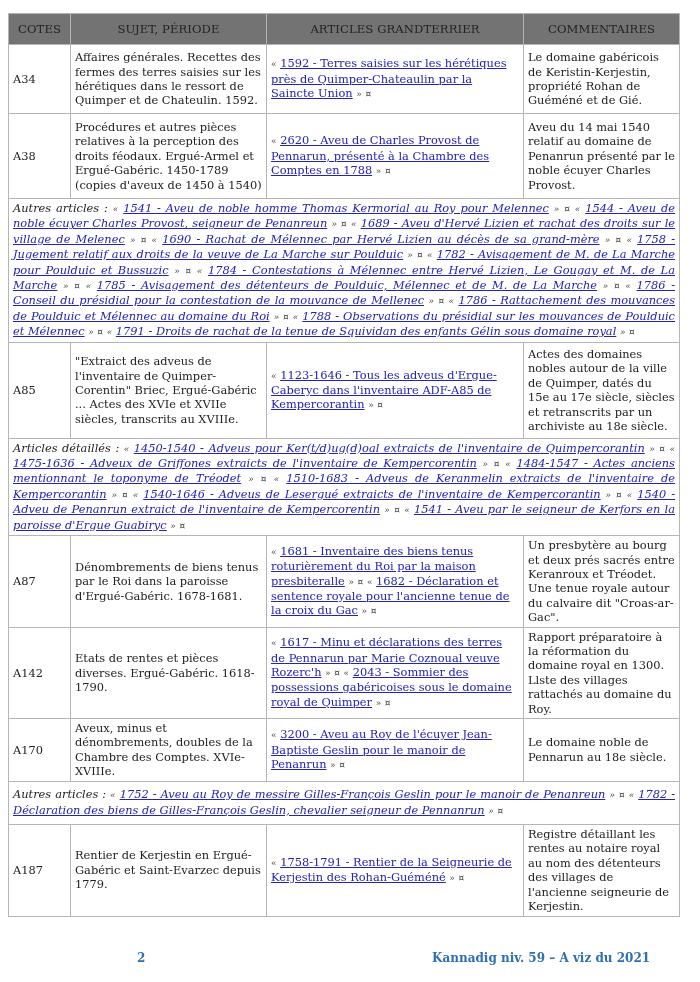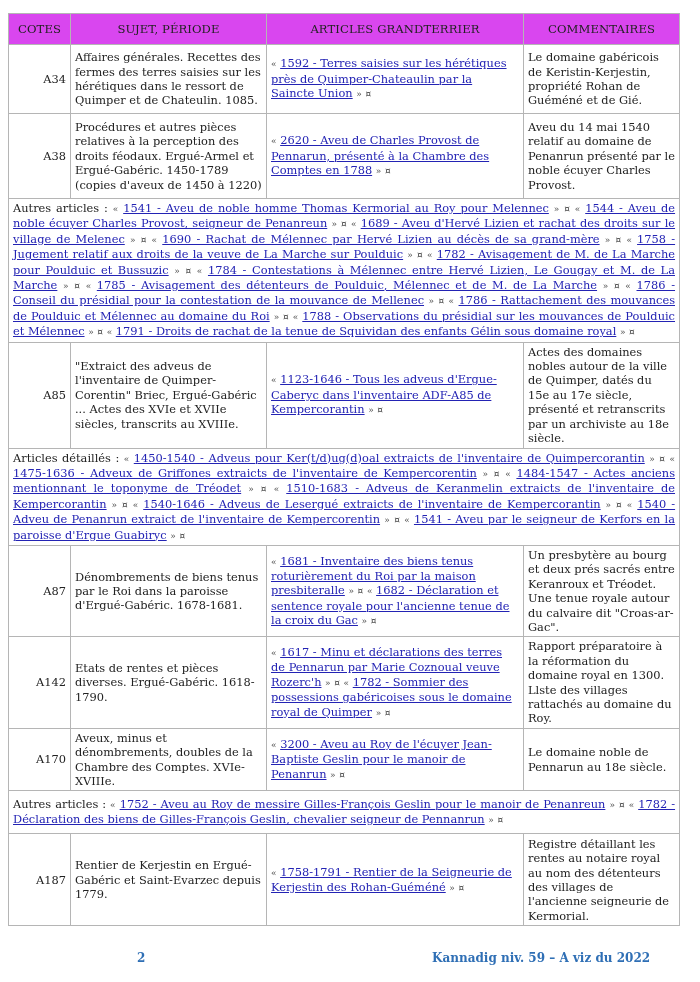--- a/index.html
+++ b/index.html
@@ -2,26 +2,26 @@
 <html><head>
 <meta charset="utf-8">
 <style>
   html, body { margin: 0; padding: 0; background: #ffffff; }
   body { width: 700px; height: 982px; position: relative; overflow: hidden;
          font-family: "DejaVu Serif", serif; color: #222; }
   .page-table { position: absolute; left: 8px; top: 13px; width: 671px;
                 border-collapse: collapse; table-layout: fixed;
                 border: 1.5px solid #9a9a9a; font-size: 11.4px; line-height: 14.4px; }
   .page-table th, .page-table td { border: 1px solid #b5b5b5; padding: 2px 4px; vertical-align: middle; }
-  .page-table th { background: #d946ef; font-weight: normal; height: 26px; font-size: 11.6px; letter-spacing: 0.1px; }
-  .page-table td.cote { text-align: right; }
+  .page-table th { background: #737373; font-weight: normal; height: 26px; font-size: 11.6px; letter-spacing: 0.1px; }
+  .page-table td.cote { text-align: left; }
   .page-table a { color: #2323b4; text-decoration: underline; }
   .q { color: #555; font-size: 9px; }
   .cur { color: #333; font-size: 9px; }
-  .full { text-align: justify; vertical-align: top; padding-top: 3px; }
+  .full { text-align: justify; vertical-align: top; padding-top: 3px; font-style: italic; }
   .footer { position: absolute; top: 951px; font-family: "DejaVu Serif", serif;
             font-weight: bold; color: #2f6fb5; font-size: 12px; }
   .footer-page { left: 137px; }
   .footer-title { left: 432px; }
 </style>
 </head>
 <body>
 
 <table class="page-table">
   <colgroup>
@@ -34,66 +34,66 @@
     <tr>
       <th>COTES</th>
       <th>SUJET, PÉRIODE</th>
       <th>ARTICLES GRANDTERRIER</th>
       <th>COMMENTAIRES</th>
     </tr>
   </thead>
   <tbody id="tbody">
       <tr style="height: 69px;">
         <td class="cote">A34</td>
-        <td>Affaires générales. Recettes des fermes des terres saisies sur les hérétiques dans le ressort de Quimper et de Chateulin. 1085.</td>
+        <td>Affaires générales. Recettes des fermes des terres saisies sur les hérétiques dans le ressort de Quimper et de Chateulin. 1592.</td>
         <td><span class="q">«</span> <a href="#">1592 - Terres saisies sur les hérétiques près de Quimper-Chateaulin par la Saincte Union</a> <span class="q">»</span> <span class="cur">¤</span> </td>
         <td>Le domaine gabéricois de Keristin-Kerjestin, propriété Rohan de Guéméné et de Gié.</td>
       </tr>
       <tr style="height: 85px;">
         <td class="cote">A38</td>
-        <td>Procédures et autres pièces relatives à la perception des droits féodaux. Ergué-Armel et Ergué-Gabéric. 1450-1789 (copies d'aveux de 1450 à 1220)</td>
+        <td>Procédures et autres pièces relatives à la perception des droits féodaux. Ergué-Armel et Ergué-Gabéric. 1450-1789 (copies d'aveux de 1450 à 1540)</td>
         <td><span class="q">«</span> <a href="#">2620 - Aveu de Charles Provost de Pennarun, présenté à la Chambre des Comptes en 1788</a> <span class="q">»</span> <span class="cur">¤</span> </td>
         <td>Aveu du 14 mai 1540 relatif au domaine de Penanrun présenté par le noble écuyer Charles Provost.</td>
       </tr>
       <tr style="height: 131px;">
         <td colspan="4" class="full"><span>Autres articles : </span><span class="q">«</span> <a href="#">1541 - Aveu de noble homme Thomas Kermorial au Roy pour Melennec</a> <span class="q">»</span> <span class="cur">¤</span> <span class="q">«</span> <a href="#">1544 - Aveu de noble écuyer Charles Provost, seigneur de Penanreun</a> <span class="q">»</span> <span class="cur">¤</span> <span class="q">«</span> <a href="#">1689 - Aveu d'Hervé Lizien et rachat des droits sur le village de Melenec</a> <span class="q">»</span> <span class="cur">¤</span> <span class="q">«</span> <a href="#">1690 - Rachat de Mélennec par Hervé Lizien au décès de sa grand-mère</a> <span class="q">»</span> <span class="cur">¤</span> <span class="q">«</span> <a href="#">1758 - Jugement relatif aux droits de la veuve de La Marche sur Poulduic</a> <span class="q">»</span> <span class="cur">¤</span> <span class="q">«</span> <a href="#">1782 - Avisagement de M. de La Marche pour Poulduic et Bussuzic</a> <span class="q">»</span> <span class="cur">¤</span> <span class="q">«</span> <a href="#">1784 - Contestations à Mélennec entre Hervé Lizien, Le Gougay et M. de La Marche</a> <span class="q">»</span> <span class="cur">¤</span> <span class="q">«</span> <a href="#">1785 - Avisagement des détenteurs de Poulduic, Mélennec et de M. de La Marche</a> <span class="q">»</span> <span class="cur">¤</span> <span class="q">«</span> <a href="#">1786 - Conseil du présidial pour la contestation de la mouvance de Mellenec</a> <span class="q">»</span> <span class="cur">¤</span> <span class="q">«</span> <a href="#">1786 - Rattachement des mouvances de Poulduic et Mélennec au domaine du Roi</a> <span class="q">»</span> <span class="cur">¤</span> <span class="q">«</span> <a href="#">1788 - Observations du présidial sur les mouvances de Poulduic et Mélennec</a> <span class="q">»</span> <span class="cur">¤</span> <span class="q">«</span> <a href="#">1791 - Droits de rachat de la tenue de Squividan des enfants Gélin sous domaine royal</a> <span class="q">»</span> <span class="cur">¤</span> </td>
       </tr>
       <tr style="height: 96px;">
         <td class="cote">A85</td>
         <td>"Extraict des adveus de l'inventaire de Quimper-Corentin" Briec, Ergué-Gabéric ... Actes des XVIe et XVIIe siècles, transcrits au XVIIIe.</td>
         <td><span class="q">«</span> <a href="#">1123-1646 - Tous les adveus d'Ergue-Caberyc dans l'inventaire ADF-A85 de Kempercorantin</a> <span class="q">»</span> <span class="cur">¤</span> </td>
-        <td>Actes des domaines nobles autour de la ville de Quimper, datés du 15e au 17e siècle, présenté et retranscrits par un archiviste au 18e siècle.</td>
+        <td>Actes des domaines nobles autour de la ville de Quimper, datés du 15e au 17e siècle, siècles et retranscrits par un archiviste au 18e siècle.</td>
       </tr>
       <tr style="height: 88px;">
         <td colspan="4" class="full"><span>Articles détaillés : </span><span class="q">«</span> <a href="#">1450-1540 - Adveus pour Ker(t/d)ug(d)oal extraicts de l'inventaire de Quimpercorantin</a> <span class="q">»</span> <span class="cur">¤</span> <span class="q">«</span> <a href="#">1475-1636 - Adveux de Griffones extraicts de l'inventaire de Kempercorentin</a> <span class="q">»</span> <span class="cur">¤</span> <span class="q">«</span> <a href="#">1484-1547 - Actes anciens mentionnant le toponyme de Tréodet</a> <span class="q">»</span> <span class="cur">¤</span> <span class="q">«</span> <a href="#">1510-1683 - Adveus de Keranmelin extraicts de l'inventaire de Kempercorantin</a> <span class="q">»</span> <span class="cur">¤</span> <span class="q">«</span> <a href="#">1540-1646 - Adveus de Lesergué extraicts de l'inventaire de Kempercorantin</a> <span class="q">»</span> <span class="cur">¤</span> <span class="q">«</span> <a href="#">1540 - Adveu de Penanrun extraict de l'inventaire de Kempercorentin</a> <span class="q">»</span> <span class="cur">¤</span> <span class="q">«</span> <a href="#">1541 - Aveu par le seigneur de Kerfors en la paroisse d'Ergue Guabiryc</a> <span class="q">»</span> <span class="cur">¤</span> </td>
       </tr>
       <tr style="height: 84px;">
         <td class="cote">A87</td>
         <td>Dénombrements de biens tenus par le Roi dans la paroisse d'Ergué-Gabéric. 1678-1681.</td>
         <td><span class="q">«</span> <a href="#">1681 - Inventaire des biens tenus roturièrement du Roi par la maison presbiteralle</a> <span class="q">»</span> <span class="cur">¤</span> <span class="q">«</span> <a href="#">1682 - Déclaration et sentence royale pour l'ancienne tenue de la croix du Gac</a> <span class="q">»</span> <span class="cur">¤</span> </td>
         <td>Un presbytère au bourg et deux prés sacrés entre Keranroux et Tréodet. Une tenue royale autour du calvaire dit "Croas-ar-Gac".</td>
       </tr>
       <tr style="height: 80px;">
         <td class="cote">A142</td>
         <td>Etats de rentes et pièces diverses. Ergué-Gabéric. 1618-1790.</td>
-        <td><span class="q">«</span> <a href="#">1617 - Minu et déclarations des terres de Pennarun par Marie Coznoual veuve Rozerc'h</a> <span class="q">»</span> <span class="cur">¤</span> <span class="q">«</span> <a href="#">1782 - Sommier des possessions gabéricoises sous le domaine royal de Quimper</a> <span class="q">»</span> <span class="cur">¤</span> </td>
+        <td><span class="q">«</span> <a href="#">1617 - Minu et déclarations des terres de Pennarun par Marie Coznoual veuve Rozerc'h</a> <span class="q">»</span> <span class="cur">¤</span> <span class="q">«</span> <a href="#">2043 - Sommier des possessions gabéricoises sous le domaine royal de Quimper</a> <span class="q">»</span> <span class="cur">¤</span> </td>
         <td>Rapport préparatoire à la réformation du domaine royal en 1300. Llste des villages rattachés au domaine du Roy.</td>
       </tr>
       <tr style="height: 57px;">
         <td class="cote">A170</td>
         <td>Aveux, minus et dénombrements, doubles de la Chambre des Comptes. XVIe-XVIIIe.</td>
         <td><span class="q">«</span> <a href="#">3200 - Aveu au Roy de l'écuyer Jean-Baptiste Geslin pour le manoir de Penanrun</a> <span class="q">»</span> <span class="cur">¤</span> </td>
         <td>Le domaine noble de Pennarun au 18e siècle.</td>
       </tr>
       <tr style="height: 43px;">
         <td colspan="4" class="full"><span>Autres articles : </span><span class="q">«</span> <a href="#">1752 - Aveu au Roy de messire Gilles-François Geslin pour le manoir de Penanreun</a> <span class="q">»</span> <span class="cur">¤</span> <span class="q">«</span> <a href="#">1782 - Déclaration des biens de Gilles-François Geslin, chevalier seigneur de Pennanrun</a> <span class="q">»</span> <span class="cur">¤</span> </td>
       </tr>
       <tr style="height: 92px;">
         <td class="cote">A187</td>
         <td>Rentier de Kerjestin en Ergué-Gabéric et Saint-Evarzec depuis 1779.</td>
         <td><span class="q">«</span> <a href="#">1758-1791 - Rentier de la Seigneurie de Kerjestin des Rohan-Guéméné</a> <span class="q">»</span> <span class="cur">¤</span> </td>
-        <td>Registre détaillant les rentes au notaire royal au nom des détenteurs des villages de l'ancienne seigneurie de Kermorial.</td>
+        <td>Registre détaillant les rentes au notaire royal au nom des détenteurs des villages de l'ancienne seigneurie de Kerjestin.</td>
       </tr>
     </tbody>
 </table>
 
 <div class="footer footer-page">2</div>
-<div class="footer footer-title">Kannadig niv. 59 – A viz du 2022</div>
+<div class="footer footer-title">Kannadig niv. 59 – A viz du 2021</div>
 
 </body></html>

